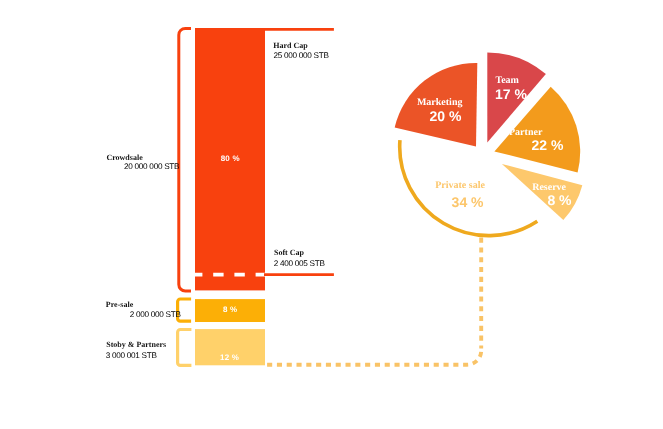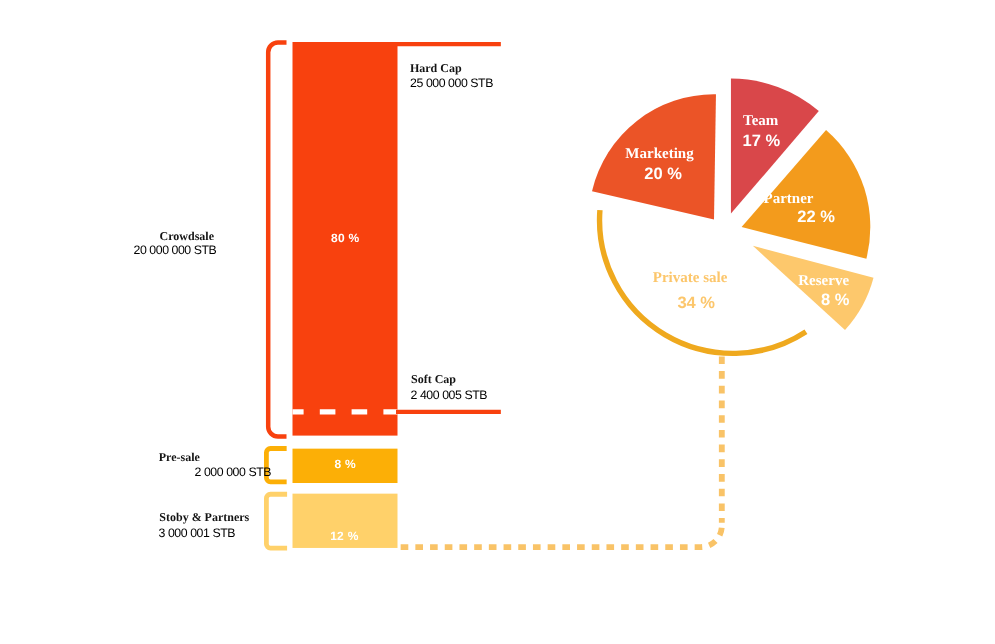--- a/index.html
+++ b/index.html
@@ -13,21 +13,21 @@
           color:#141414;line-height:9px;white-space:nowrap;}
   .lbl .a{position:absolute;font-family:"Liberation Sans",sans-serif;font-size:8.2px;color:#000000;letter-spacing:-0.28px;
           line-height:9px;white-space:nowrap;}
   .barpct{position:absolute;font-family:"Liberation Sans",sans-serif;font-weight:bold;
           font-size:8px;color:#ffffff;white-space:nowrap;letter-spacing:0.2px;}
   svg.ov{position:absolute;left:0;top:0;pointer-events:none;}
   .slice-lbl{color:#ffffff;}
   .slice-lbl .sn{position:absolute;font-family:"Liberation Serif",serif;font-weight:bold;
                  font-size:10px;line-height:11px;white-space:nowrap;color:inherit;}
   .slice-lbl .sp{position:absolute;font-family:"Liberation Sans",sans-serif;font-weight:bold;
-                 font-size:11px;line-height:13px;white-space:nowrap;color:inherit;}
+                 font-size:14px;line-height:13px;white-space:nowrap;color:inherit;}
   .slice-lbl.pale{color:#FCC66B;}
 </style>
 </head>
 <body>
 
 <div id="stage">
 
   <svg class="ov" width="663" height="429" viewBox="0 0 663 429">
 
     <path d="M191 28.4 H185.3 A6.5 6.5 0 0 0 178.8 34.9 V284.5 A6.5 6.5 0 0 0 185.3 291 H191" fill="none" stroke-width="3" stroke="#F8410E"></path>
@@ -52,21 +52,21 @@
       <path d="M487.30 142.40 L487.30 52.40 A90 90 0 0 1 545.87 74.07 Z" fill="#D9474A"></path>
       <path d="M494.40 151.40 L550.69 86.65 A85.8 85.8 0 0 1 577.58 172.45 Z" fill="#F39B1C"></path>
       <path d="M501.90 163.90 L582.34 185.15 A83.2 83.2 0 0 1 563.34 220.00 Z" fill="#FDC86C"></path>
       <path d="M476.00 146.40 L394.67 127.47 A83.5 83.5 0 0 1 477.31 62.91 Z" fill="#EB5427"></path>
       <path stroke-width="3.6" d="M537.30 221.16 A89 89 0 0 1 399.94 140.08" stroke="#EFA91E" fill="none"></path>
     </g>
   </svg>
 
   <div class="lbl">
     <div class="t" style="left:106.4px;top:153.0px;">Crowdsale</div>
-    <div class="a" style="left:89px;top:162.0px;">20 000 000 STB</div>
+    <div class="a" style="left:124px;top:162.0px;">20 000 000 STB</div>
   </div>
   <div class="lbl">
     <div class="t" style="left:105.8px;top:299.5px;">Pre-sale</div>
     <div class="a" style="left:105.7px;top:310.0px;margin-left:24px;">2 000 000 STB</div>
   </div>
   <div class="lbl">
     <div class="t" style="left:106.2px;top:339.5px;">Stoby &amp; Partners</div>
     <div class="a" style="left:105.7px;top:351.0px;">3 000 001 STB</div>
   </div>
 

